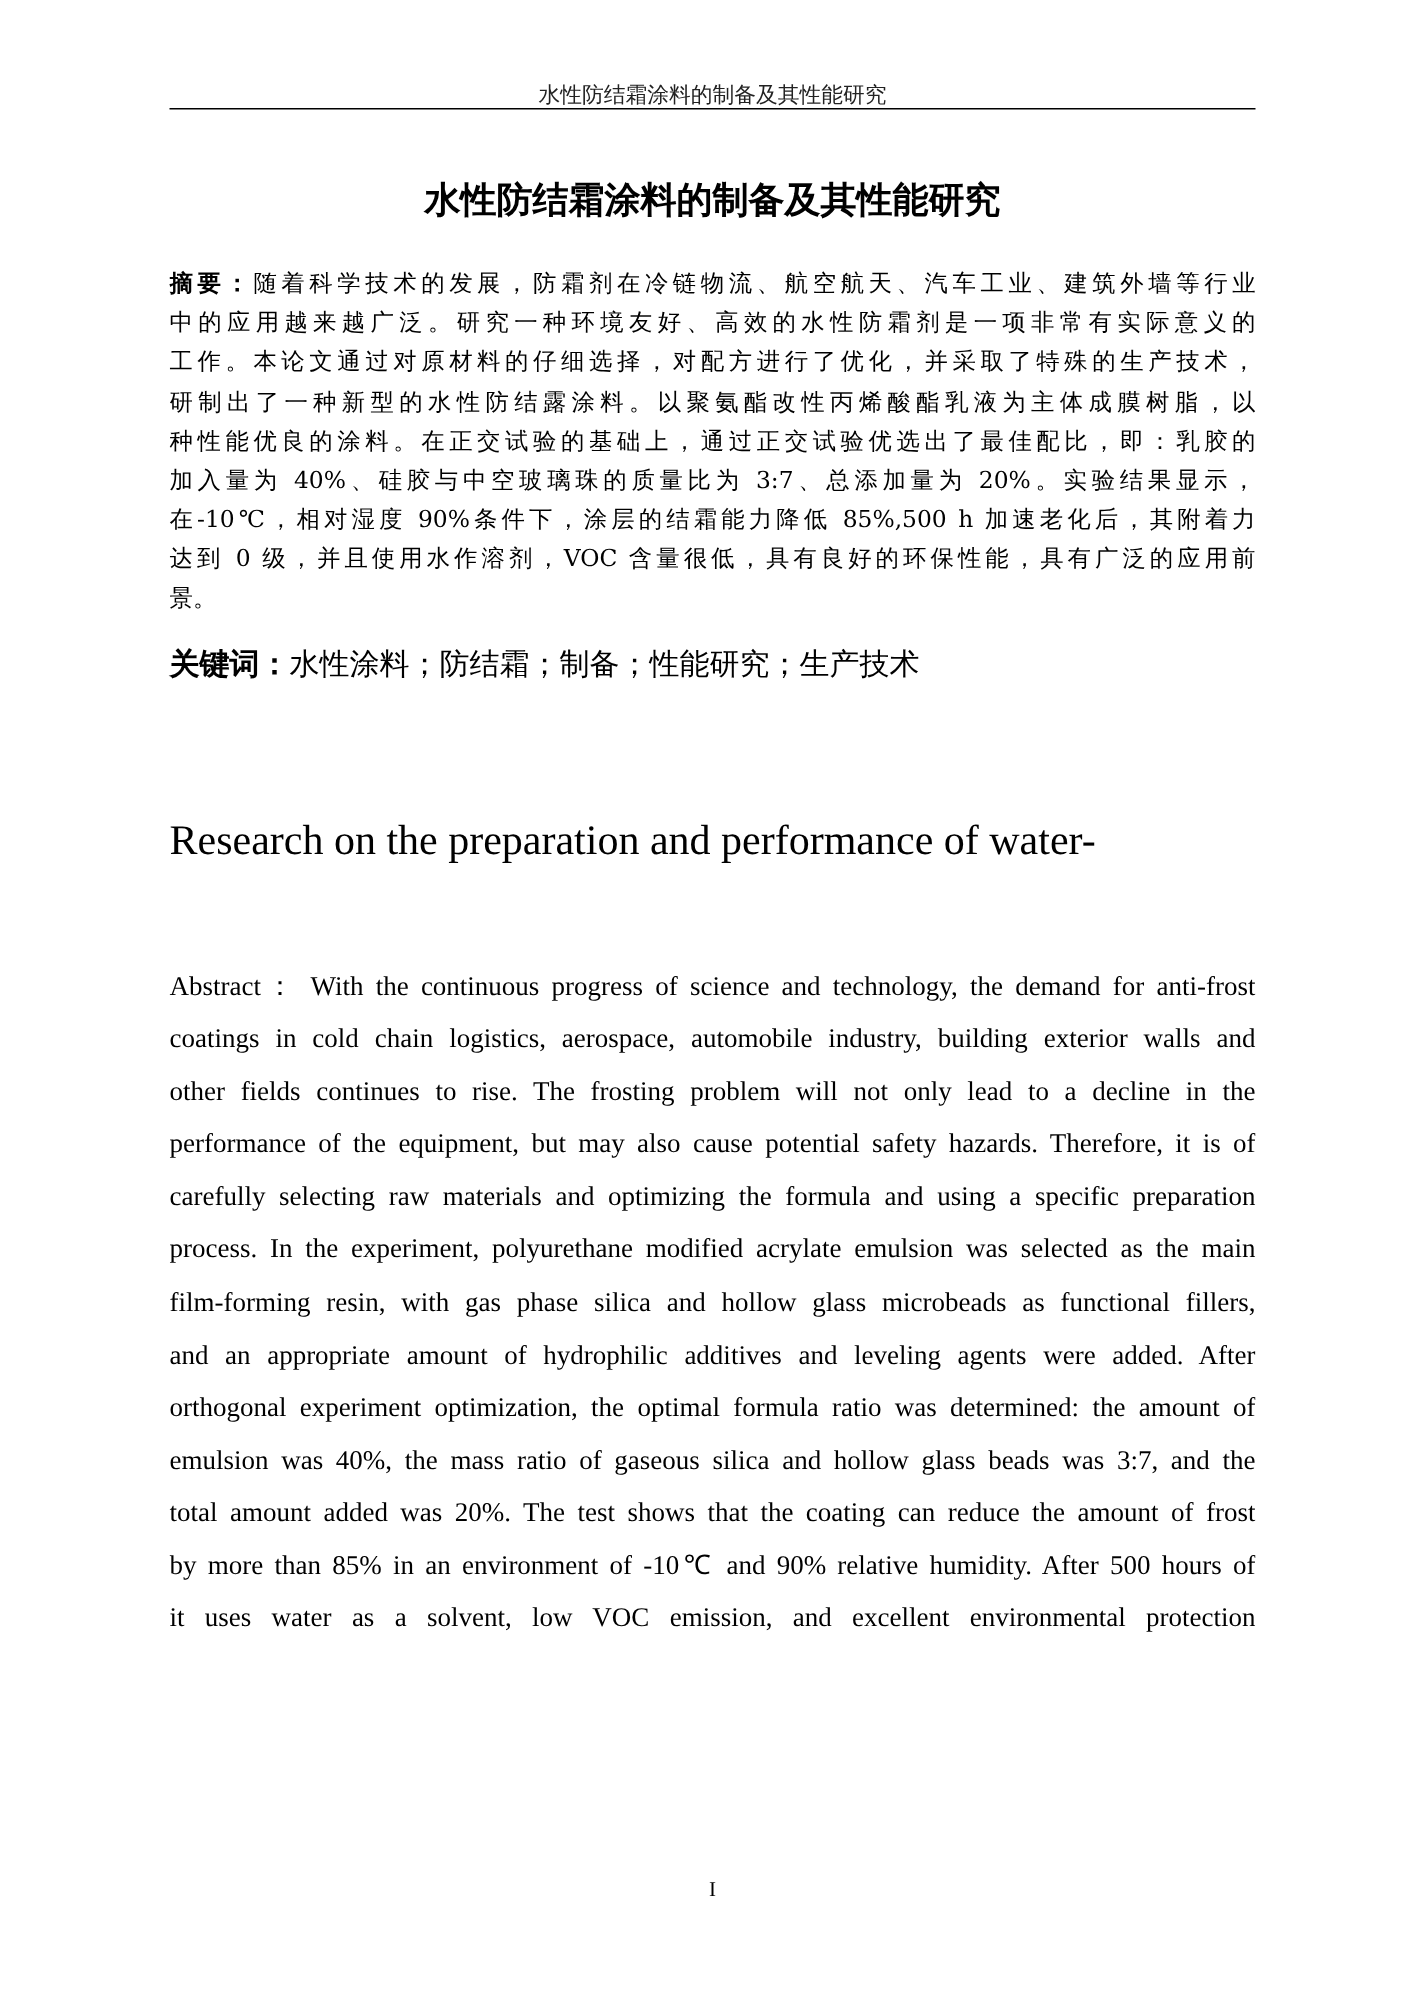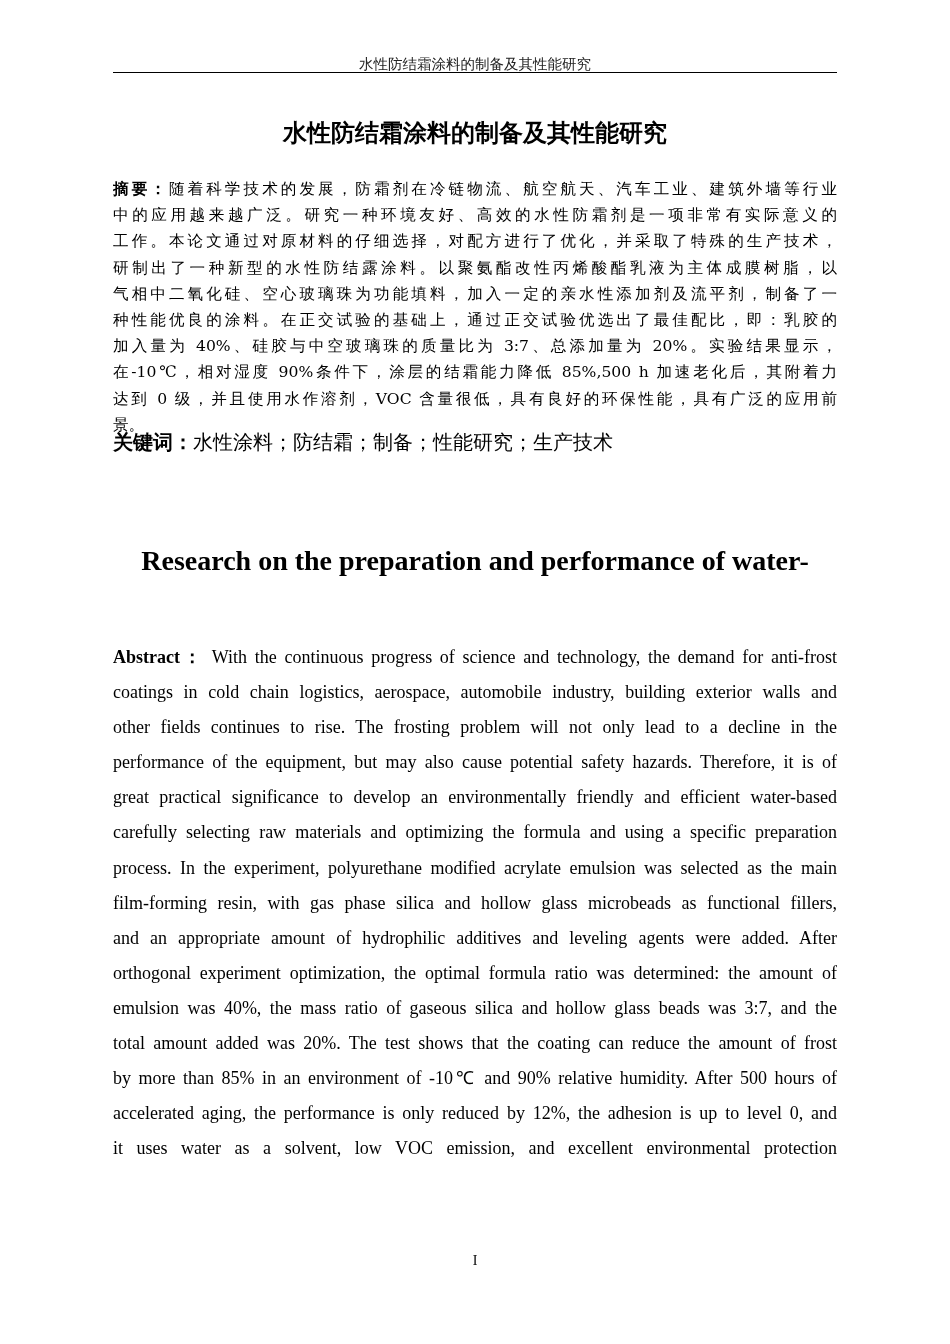--- a/index.html
+++ b/index.html
@@ -23,75 +23,72 @@
     line-height: 26.2px; height: 26.2px; white-space: nowrap;
     text-align: justify; text-align-last: justify; overflow: hidden;
   }
   .cn-line.last { text-align-last: left; }
   .cn-label { font-family: "DejaVu Sans", sans-serif; font-weight: bold; }
   .keywords {
     position: absolute; left: 113px; top: 429px; width: 724px;
     font-family: "DejaVu Serif", "Liberation Serif", serif; font-size: 20px; line-height: 26px; white-space: nowrap;
   }
   .en-title {
-    position: absolute; left: 113px; top: 543px; width: 724px; text-align: center;
-    font-family: "Liberation Serif", serif; font-weight: bold; font-size: 28px; line-height: 35px;
+    position: absolute; left: 113px; top: 543px; width: 724px; text-align: left;
+    font-family: "Liberation Serif", serif; font-weight: normal; font-size: 28px; line-height: 35px;
   }
   .en-abstract { position: absolute; left: 113px; top: 640px; width: 724px; }
   .en-line {
     font-family: "Liberation Serif", serif; font-size: 18px; line-height: 35.1px; height: 35.1px;
     white-space: nowrap; text-align: justify; text-align-last: justify; overflow: hidden;
   }
-  .en-label { font-weight: bold; }
+  .en-label { font-weight: normal; }
   .page-number {
     position: absolute; left: 113px; top: 1252px; width: 724px; text-align: center;
     font-family: "Liberation Serif", serif; font-size: 14px; line-height: 18px;
   }
 </style>
 </head>
 <body>
 
 <div class="page">
 
   <div class="running-header">水性防结霜涂料的制备及其性能研究</div>
   <div class="header-rule"></div>
 
   <div class="cn-title">水性防结霜涂料的制备及其性能研究</div>
 
   <div class="cn-abstract">
     <div class="cn-line"><span class="cn-label">摘要：</span><span>随着科学技术的发展，防霜剂在冷链物流、航空航天、汽车工业、建筑外墙等行业</span></div>
     <div class="cn-line">中的应用越来越广泛。研究一种环境友好、高效的水性防霜剂是一项非常有实际意义的</div>
     <div class="cn-line">工作。本论文通过对原材料的仔细选择，对配方进行了优化，并采取了特殊的生产技术，</div>
     <div class="cn-line">研制出了一种新型的水性防结露涂料。以聚氨酯改性丙烯酸酯乳液为主体成膜树脂，以</div>
-    <div class="cn-line">气相中二氧化硅、空心玻璃珠为功能填料，加入一定的亲水性添加剂及流平剂，制备了一</div>
     <div class="cn-line">种性能优良的涂料。在正交试验的基础上，通过正交试验优选出了最佳配比，即：乳胶的</div>
     <div class="cn-line">加入量为 40%、硅胶与中空玻璃珠的质量比为 3:7、总添加量为 20%。实验结果显示，</div>
     <div class="cn-line">在-10℃，相对湿度 90%条件下，涂层的结霜能力降低 85%,500 h 加速老化后，其附着力</div>
     <div class="cn-line">达到 0 级，并且使用水作溶剂，VOC 含量很低，具有良好的环保性能，具有广泛的应用前</div>
     <div class="cn-line last">景。</div>
   </div>
 
   <div class="keywords"><span class="cn-label">关键词：</span><span>水性涂料；防结霜；制备；性能研究；生产技术</span></div>
 
   <div class="en-title">
     <div>Research on the preparation and performance of water-</div>
   </div>
 
   <div class="en-abstract">
     <div class="en-line"><span class="en-label">Abstract：</span> <span>With the continuous progress of science and technology, the demand for anti-frost</span></div>
     <div class="en-line">coatings in cold chain logistics, aerospace, automobile industry, building exterior walls and</div>
     <div class="en-line">other fields continues to rise. The frosting problem will not only lead to a decline in the</div>
     <div class="en-line">performance of the equipment, but may also cause potential safety hazards. Therefore, it is of</div>
-    <div class="en-line">great practical significance to develop an environmentally friendly and efficient water-based</div>
     <div class="en-line">carefully selecting raw materials and optimizing the formula and using a specific preparation</div>
     <div class="en-line">process. In the experiment, polyurethane modified acrylate emulsion was selected as the main</div>
     <div class="en-line">film-forming resin, with gas phase silica and hollow glass microbeads as functional fillers,</div>
     <div class="en-line">and an appropriate amount of hydrophilic additives and leveling agents were added. After</div>
     <div class="en-line">orthogonal experiment optimization, the optimal formula ratio was determined: the amount of</div>
     <div class="en-line">emulsion was 40%, the mass ratio of gaseous silica and hollow glass beads was 3:7, and the</div>
     <div class="en-line">total amount added was 20%. The test shows that the coating can reduce the amount of frost</div>
     <div class="en-line">by more than 85% in an environment of -10℃ and 90% relative humidity. After 500 hours of</div>
-    <div class="en-line">accelerated aging, the performance is only reduced by 12%, the adhesion is up to level 0, and</div>
     <div class="en-line">it uses water as a solvent, low VOC emission, and excellent environmental protection</div>
   </div>
 
   <div class="page-number">I</div>
 </div>
 
 </body></html>

